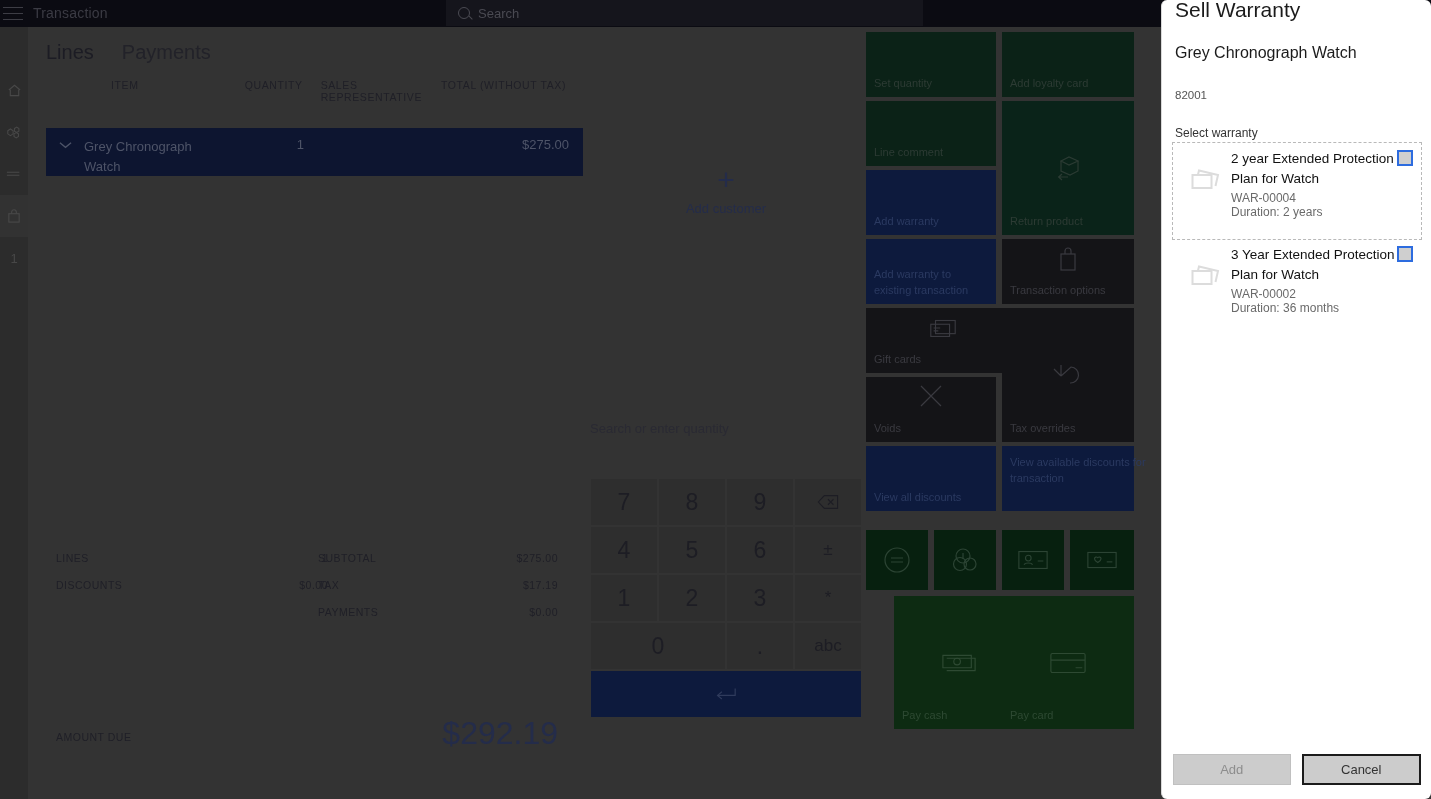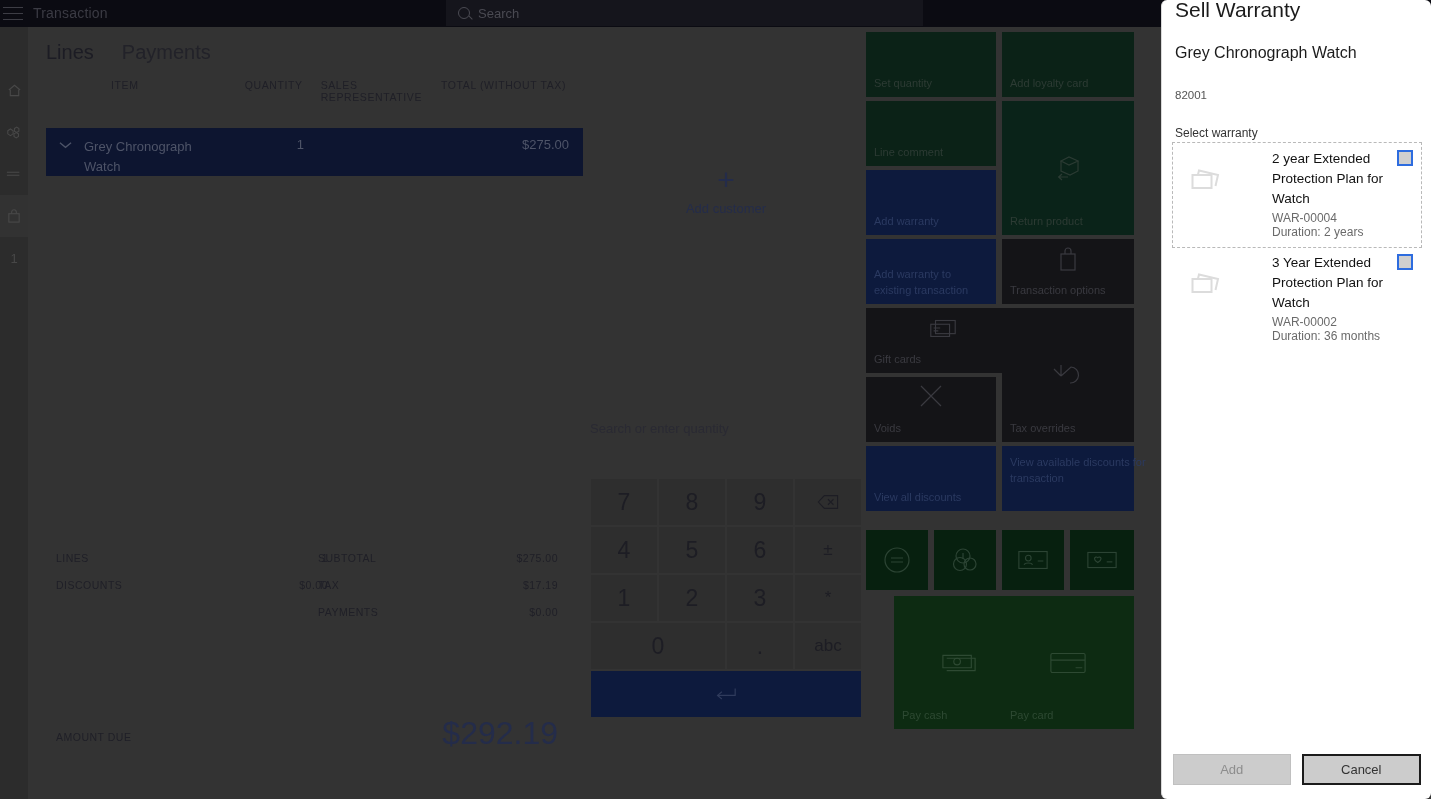--- a/index.html
+++ b/index.html
@@ -172,21 +172,21 @@
   .dlg-id {
     position:absolute; left: 13px; top: 89px;
     font-size: 11.5px; color: #555;
   }
   .dlg-selectlbl {
     position:absolute; left: 13px; top: 126px;
     font-size: 12px; color: #333;
   }
   .warranty-list { position:absolute; left: 11px; top: 143px; width: 248px; }
   .wrow {
-    position:relative; display:flex; padding: 6px 0 8px 0; min-height: 96px; gap: 41px;
+    position:relative; display:flex; padding: 6px 0 8px 0; min-height: 96px;
   }
   .wrow.focused { outline: 1px dashed #b9b9b9; }
   .w-ico { width: 58px; flex:0 0 auto; padding-top: 18px; padding-left:18px; }
   .w-ico svg { stroke:#dcdcdc; fill:none; stroke-width:2; }
   .w-body { flex:1 1 auto; padding-right: 4px; }
   .w-name { font-size: 13.5px; color:#111; line-height: 20px; }
   .w-code { font-size: 12px; color:#6a6a6a; margin-top: 2px; }
   .w-dur  { font-size: 12px; color:#6a6a6a; }
   .w-check {
     position:absolute; right: 8px; top: 7px;

